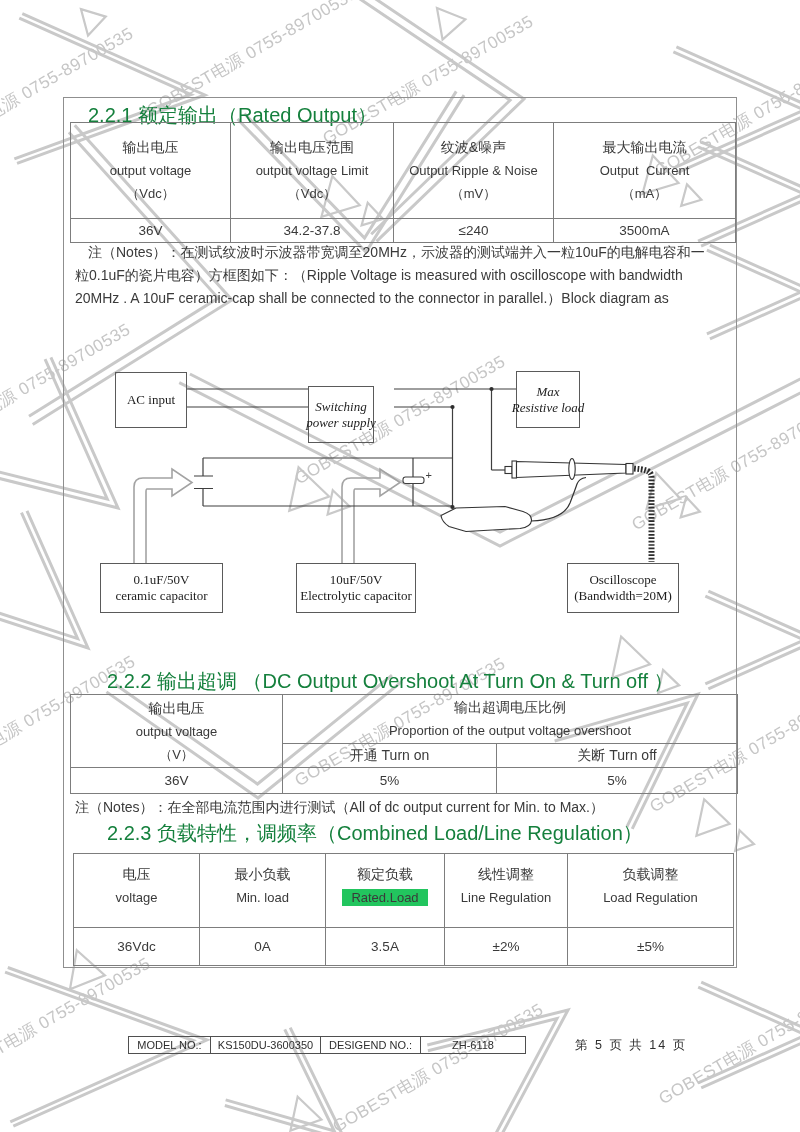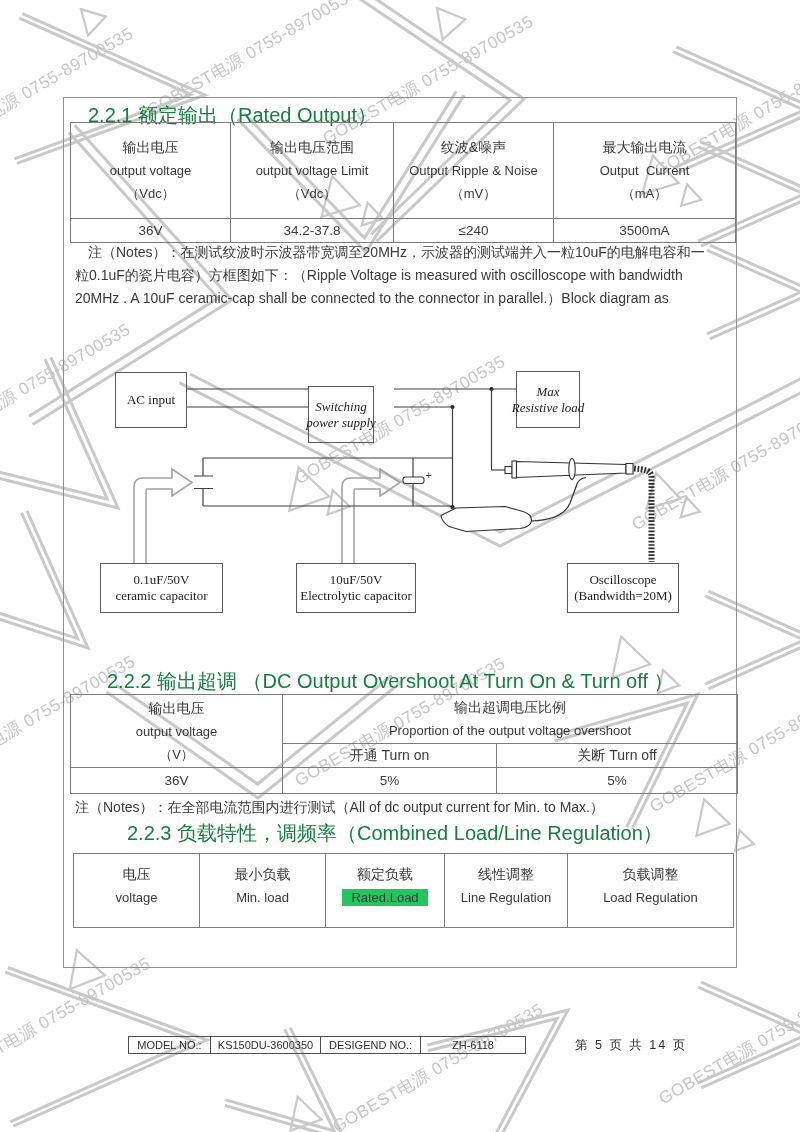--- a/index.html
+++ b/index.html
@@ -6,21 +6,21 @@
   body{width:800px;height:1132px;position:relative;overflow:hidden;
        font-family:"Liberation Sans",sans-serif;color:#3a3a3a;}
   .abs{position:absolute;}
   #wm-svg{position:absolute;left:0;top:0;z-index:0;pointer-events:none;}
   #wm-texts div{position:absolute;white-space:nowrap;font-size:17px;letter-spacing:.5px;
        transform:translate(-50%,-50%) rotate(-30deg);z-index:0;pointer-events:none;}
   #outer-border{left:63px;top:97px;width:672px;height:869px;border:1px solid #8f8f8f;z-index:0;}
   .heading{font-size:20px;color:#15803d;z-index:2;white-space:pre;}
   #h1{left:88px;top:102px;}
   #h2{left:107px;top:668px;}
-  #h3{left:107px;top:820px;margin-left:20px;}
+  #h3{left:107px;top:820px;}
   .note{font-size:14px;line-height:23px;color:#3a3a3a;z-index:2;}
   #note1{left:75px;top:241px;width:665px;}
   #note1 .first{padding-left:13px;}
   #note2{left:75px;top:796px;width:660px;line-height:22px;}
   table{border-collapse:collapse;table-layout:fixed;z-index:2;position:absolute;}
   td{border:1px solid #7d7d7d;text-align:center;vertical-align:middle;padding:0;color:#3a3a3a;}
   .l{line-height:23px;white-space:pre;}
   .zh{font-size:14px;}
   .en{font-size:13px;}
   .unit{font-size:13px;}
@@ -285,20 +285,27 @@
     </td>
     <td class="hdr">
       <div class="l zh">线性调整</div>
       <div class="l en">Line Regulation</div>
     </td>
     <td class="hdr">
       <div class="l zh">负载调整</div>
       <div class="l en">Load Regulation</div>
     </td>
   </tr>
+  <tr style="height:38px">
+    <td class="val">36Vdc</td>
+    <td class="val">0A</td>
+    <td class="val">3.5A</td>
+    <td class="val">±2%</td>
+    <td class="val">±5%</td>
+  </tr>
 </tbody>
   </table>
 
 <table id="footer-table">
   <colgroup>
       <col style="width:82px">
       <col style="width:110px">
       <col style="width:100px">
       <col style="width:105px">
     </colgroup>

